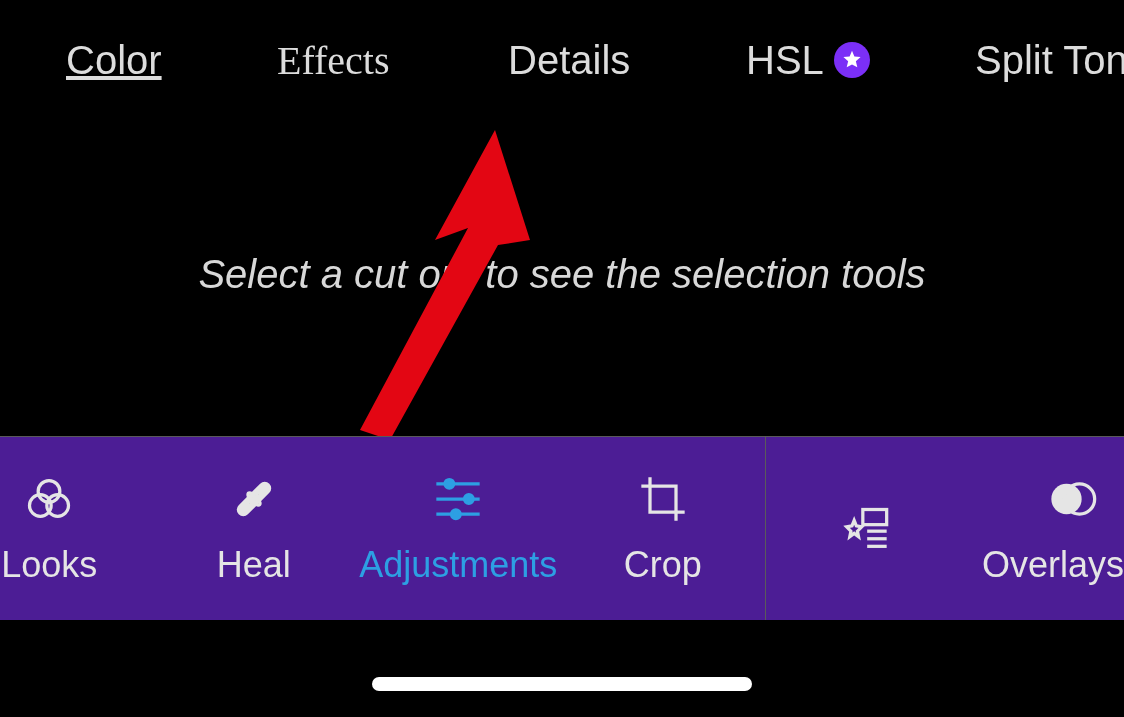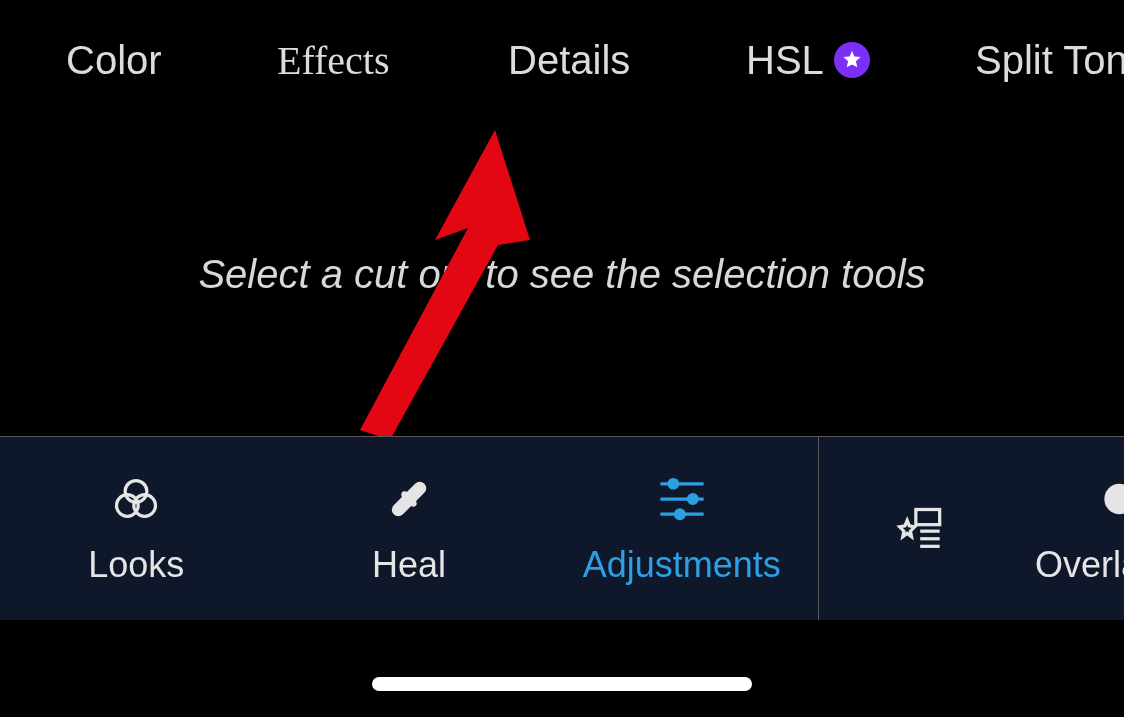--- a/index.html
+++ b/index.html
@@ -72,21 +72,22 @@
 
   
   .bottom-bar {
     position: absolute;
     left: 0;
     bottom: 97px;
     width: 100%;
     height: 183px;
     border-top: 1px solid #5a5a5a;
     display: flex;
-    background: #0f172a;
+    background: #4c1d95;
+    justify-content: flex-end;
   }
   .bar-group {
     display: flex;
     height: 100%;
   }
   .bar-group.left  { flex: 0 0 818px; }
   .bar-group.right { flex: 1 1 auto; border-left: 1px solid #5a5a5a; }
 
   .bar-btn {
     flex: 1 1 0;
@@ -112,21 +113,21 @@
     width: 380px;
     height: 14px;
     border-radius: 10px;
     background: #fff;
   }
 </style>
 </head>
 <body>
 
 <div class="top-tabs">
-  <span class="top-tab" style="position:absolute; left:66px;">Color</span>
+  <span class="top-tab" style="position:absolute; left:66px;text-decoration:underline;">Color</span>
 
   <span class="top-tab" style="position:absolute; left:277px;font-family:Liberation Serif, serif;">Effects</span>
 
   <span class="top-tab" style="position:absolute; left:508px;">Details</span>
 
   <span class="top-tab" style="position:absolute; left:746px;">
     <span>HSL</span>
     <span class="star-badge">
       <svg viewBox="0 0 24 24">
           <path d="M12 2l2.6 6.3 6.8.5-5.2 4.5 1.6 6.7L12 16.8 6.2 20l1.6-6.7L2.6 8.8l6.8-.5L12 2z"></path>
@@ -181,20 +182,29 @@
           <circle cx="16" cy="10" r="4" fill="currentColor"></circle>
           <line x1="4" y1="24" x2="44" y2="24"></line>
           <circle cx="34" cy="24" r="4" fill="currentColor"></circle>
           <line x1="4" y1="38" x2="44" y2="38"></line>
           <circle cx="22" cy="38" r="4" fill="currentColor"></circle>
         </svg>
       </span>
       <span class="label">Adjustments</span>
     </div>
 
+    <div class="bar-btn">
+      <span class="icon">
+        <svg viewBox="0 0 48 48">
+          <path d="M12 4v32h32"></path>
+          <path d="M4 12h32v32"></path>
+        </svg>
+      </span>
+      <span class="label">Crop</span>
+    </div>
   </div>
 
   <div class="bar-group right">
 
     <div class="bar-btn" style="flex:0 0 198px;">
       <span class="icon">
         <svg viewBox="0 0 48 48">
           <rect x="22" y="6" width="22" height="14"></rect>
           <line x1="26" y1="26" x2="44" y2="26"></line>
           <line x1="26" y1="33" x2="44" y2="33"></line>

